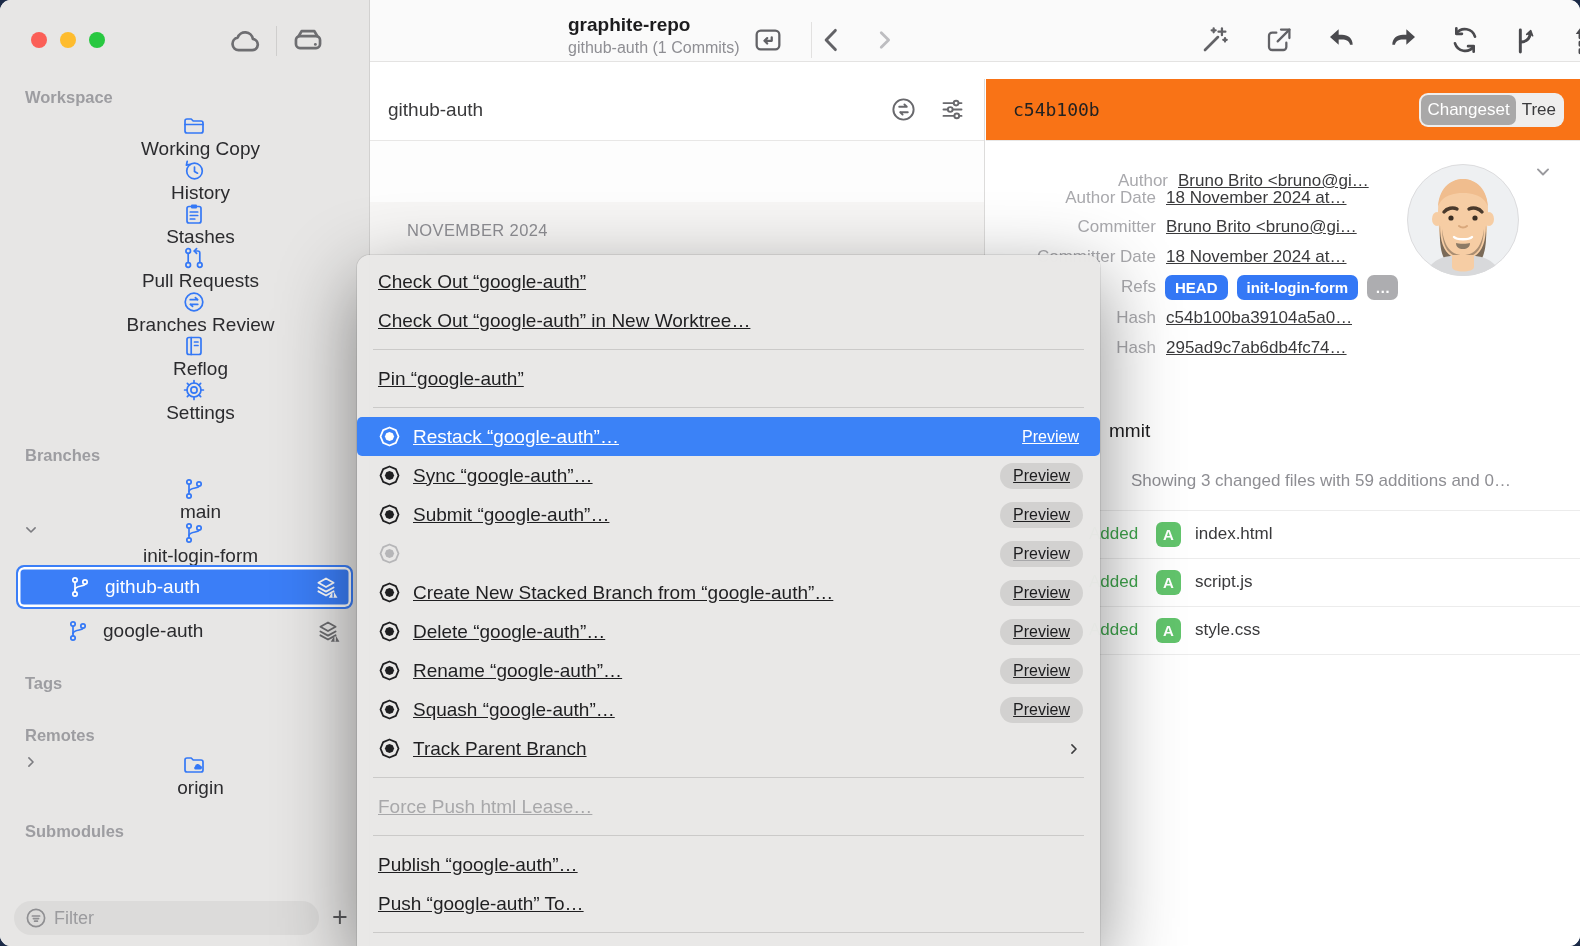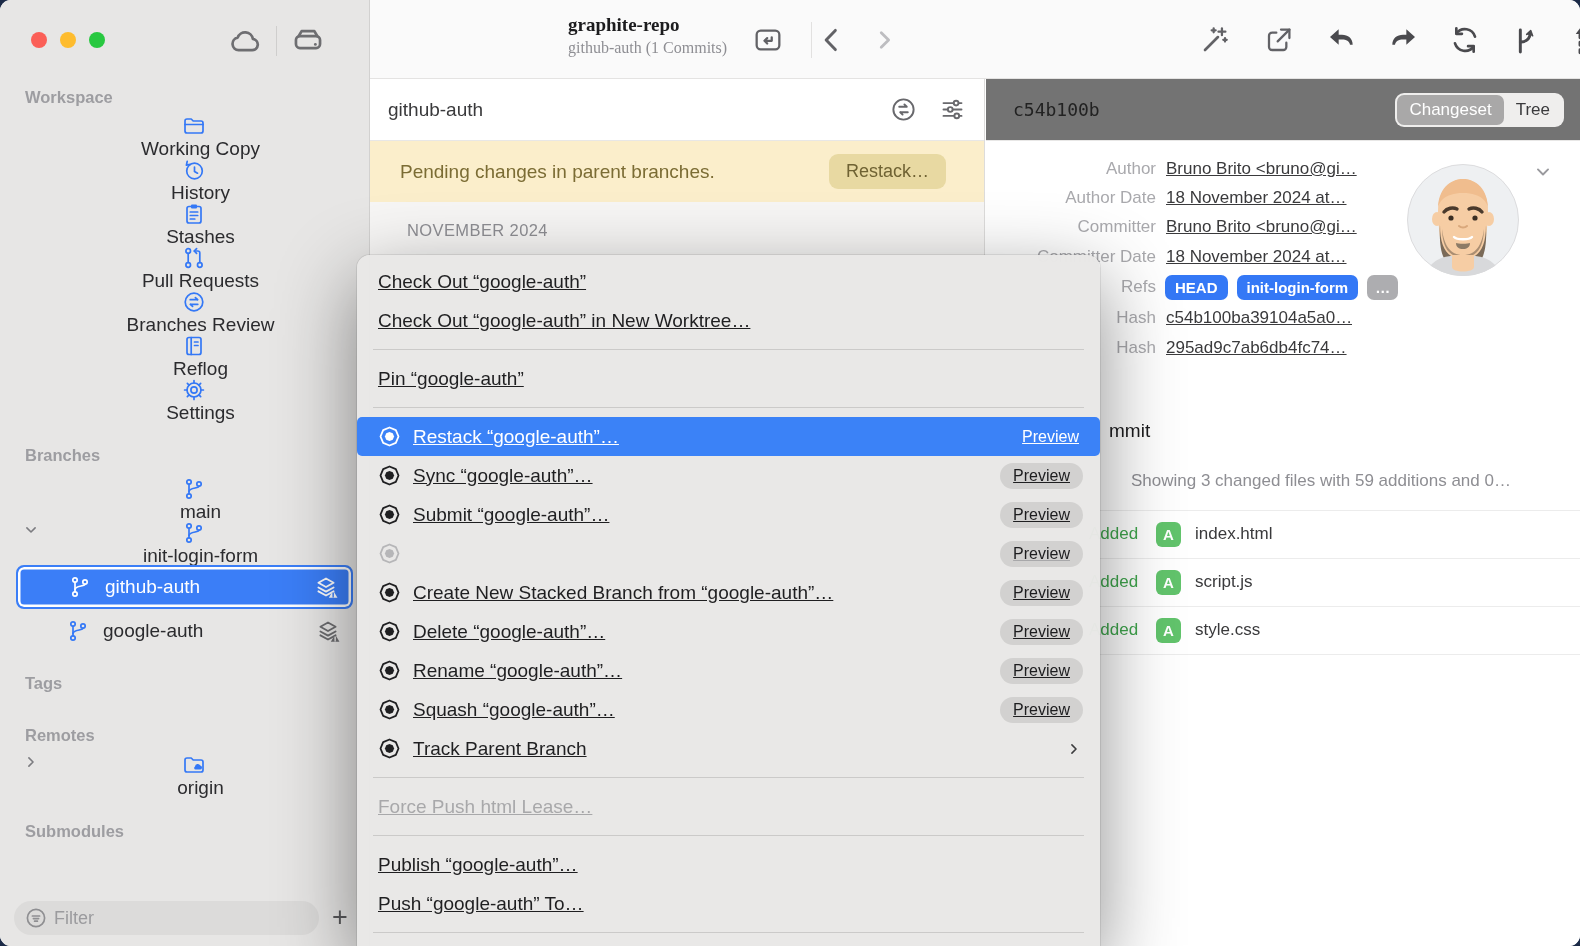--- a/index.html
+++ b/index.html
@@ -27,21 +27,21 @@
   .sb-row.selected{background:#3b7ef7;border:2px solid #3b7ef7;box-shadow:inset 0 0 0 2.5px #ffffff;color:#fff;}
   .sb-row.selected .icn{color:#fff;}
   .sb-row.selected .stack{color:#fff;--icon-bg:#3b7ef7;}
   .filterbar{position:absolute;left:14px;right:14px;bottom:11px;height:34px;display:flex;align-items:center;}
   .filter-input{flex:1;height:34px;background:#dcdbda;border:none;border-radius:17px;padding:0 12px 0 40px;font-size:18px;color:#3a3a3c;outline:none;font-family:"Liberation Sans",sans-serif;}
   .filter-input::placeholder{color:#9b9b9e;}
   .filter-icn{position:absolute;left:10px;top:5px;width:24px;height:24px;color:#8f8f92;}
   .plus-btn{width:30px;height:30px;margin-left:6px;color:#59595c;font-size:27px;line-height:28px;text-align:center;font-weight:300;}
 
   
-  .toolbar{position:absolute;left:370px;top:0;right:0;height:79px;background:#fafafa;border-bottom:1px solid #e4e3e2;box-sizing:border-box;font-family:Liberation Serif, serif;}
+  .toolbar{position:absolute;left:370px;top:0;right:0;height:62px;background:#fafafa;border-bottom:1px solid #e4e3e2;box-sizing:border-box;}
   .tool-icon{position:absolute;top:24px;width:32px;height:32px;color:#626266;display:flex;align-items:center;justify-content:center;}
   .tool-icon.dark{color:#4a4a4e;}
   .tool-icon.disabled{color:#bdbdc0;}
   .tool-sep{position:absolute;top:22px;width:1px;height:36px;background:#e2e1e0;}
   .title-block{position:absolute;left:198px;top:14px;width:260px;text-align:left;}
   .title-main{font-size:19px;font-weight:bold;color:#1c1c1e;}
   .title-sub{font-size:16px;color:#8e8e93;margin-top:3px;}
 
   
   .branch-pane{position:absolute;left:370px;top:79px;width:615px;bottom:0;background:#fdfdfd;border-right:1px solid #dddcdb;box-sizing:border-box;}
@@ -50,24 +50,24 @@
   .bp-icons{margin-left:auto;margin-right:18px;display:flex;gap:22px;color:#68686c;}
   .bp-icons .icn{width:27px;height:27px;}
   .banner{position:absolute;left:0;right:0;top:62px;height:61px;background:#fbeecb;display:flex;align-items:center;box-sizing:border-box;}
   .banner-text{margin-left:30px;font-size:19px;color:#7b6c34;}
   .banner-btn{margin-left:auto;margin-right:38px;background:#e8d9a2;color:#6f6233;font-size:18px;padding:7px 17px;border-radius:9px;}
   .bp-section{position:absolute;left:0;right:0;top:123px;height:56px;background:#f7f6f5;display:flex;align-items:center;}
   .bp-section span{margin-left:37px;font-size:16.5px;color:#8e8e93;letter-spacing:.4px;}
 
   
   .commit-pane{position:absolute;left:986px;top:79px;right:0;bottom:0;background:#fff;}
-  .cp-header{position:absolute;left:0;right:0;top:0;height:62px;border-bottom:1px solid #e8e7e6;display:flex;align-items:center;box-sizing:border-box;background:#737373;}
+  .cp-header{position:absolute;left:0;right:0;top:0;height:62px;border-bottom:1px solid #e8e7e6;display:flex;align-items:center;box-sizing:border-box;background:#f97316;}
   .cp-hash{margin-left:27px;font-family:"DejaVu Sans Mono",monospace;font-size:18px;color:#222;}
   .segmented{margin-left:auto;margin-right:16px;background:#efeeed;border-radius:9px;padding:2px;display:flex;font-size:17px;}
-  .seg{padding:5px 12px;border-radius:7px;color:#3a3a3c;}
+  .seg{padding:5px 6px;border-radius:7px;color:#3a3a3c;}
   .seg.active{background:#a9a8a8;color:#fff;}
   .cp-meta{position:absolute;left:0;right:0;top:62px;}
   .meta-row{position:absolute;left:0;height:24px;display:flex;align-items:center;font-size:17px;white-space:nowrap;}
   .meta-label{width:170px;text-align:right;color:#a9a9ad;flex:none;}
   .meta-value{margin-left:10px;color:#3a3a3c;max-width:225px;overflow:hidden;text-decoration:underline;}
   .ref-pill{margin-left:9px;background:#3478f6;color:#fff;font-size:15px;font-weight:bold;padding:4px 10px;border-radius:7px;}
   .ref-pill.gray{background:#adadb0;padding:4px 8px;}
   .ref-pill:first-child{margin-left:10px;}
   .avatar{position:absolute;left:420px;top:84px;width:114px;height:114px;}
   .cp-chevron{position:absolute;left:546px;top:82px;width:22px;height:22px;color:#9a9a9e;}
@@ -399,39 +399,35 @@
         <span class="icn">
             <svg viewBox="0 0 24 24" width="100%" height="100%" fill="none" stroke="currentColor" stroke-width="1.7" stroke-linecap="round" stroke-linejoin="round">
               <path d="M4 6.3h16M4 12h16M4 17.7h16"></path>
               <circle cx="15.2" cy="6.3" r="2.1" fill="#fdfdfd"></circle>
               <circle cx="10" cy="12" r="2.1" fill="#fdfdfd"></circle>
               <circle cx="15.8" cy="17.7" r="2.1" fill="#fdfdfd"></circle>
             </svg>
           </span>
       </span>
     </div>
-    <div class="banner">
-      <span class="banner-text">Pending changes in parent branches.</span>
-      <span class="banner-btn">Restack…</span>
-    </div>
     <div class="bp-section">
       <span>NOVEMBER 2024</span>
     </div>
   </section>
 
   <section class="commit-pane">
     <div class="cp-header">
       <span class="cp-hash">c54b100b</span>
       <span class="segmented">
         <span class="seg active">Changeset</span>
         <span class="seg">Tree</span>
       </span>
     </div>
     <div class="cp-meta" id="meta-rows">
-        <div class="meta-row" style="top: 16px;">
+        <div class="meta-row" style="top: 28px; padding-left: 12px;">
           <span class="meta-label">Author</span>
           <span class="meta-value">Bruno Brito &lt;bruno@gi…</span>
         </div>
         <div class="meta-row" style="top: 45px;">
           <span class="meta-label">Author Date</span>
           <span class="meta-value">18 November 2024 at…</span>
         </div>
         <div class="meta-row" style="top: 74px;">
           <span class="meta-label">Committer</span>
           <span class="meta-value">Bruno Brito &lt;bruno@gi…</span>

